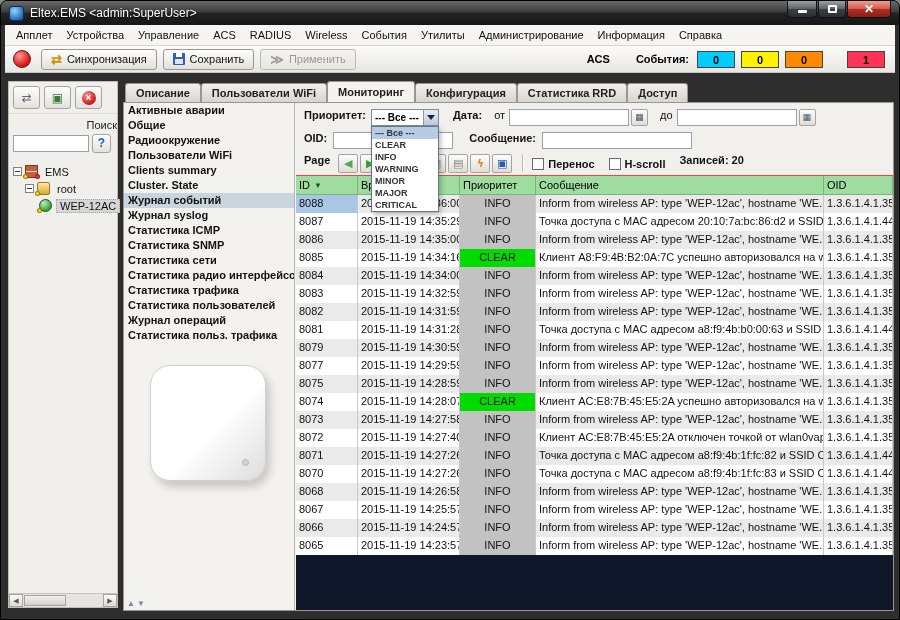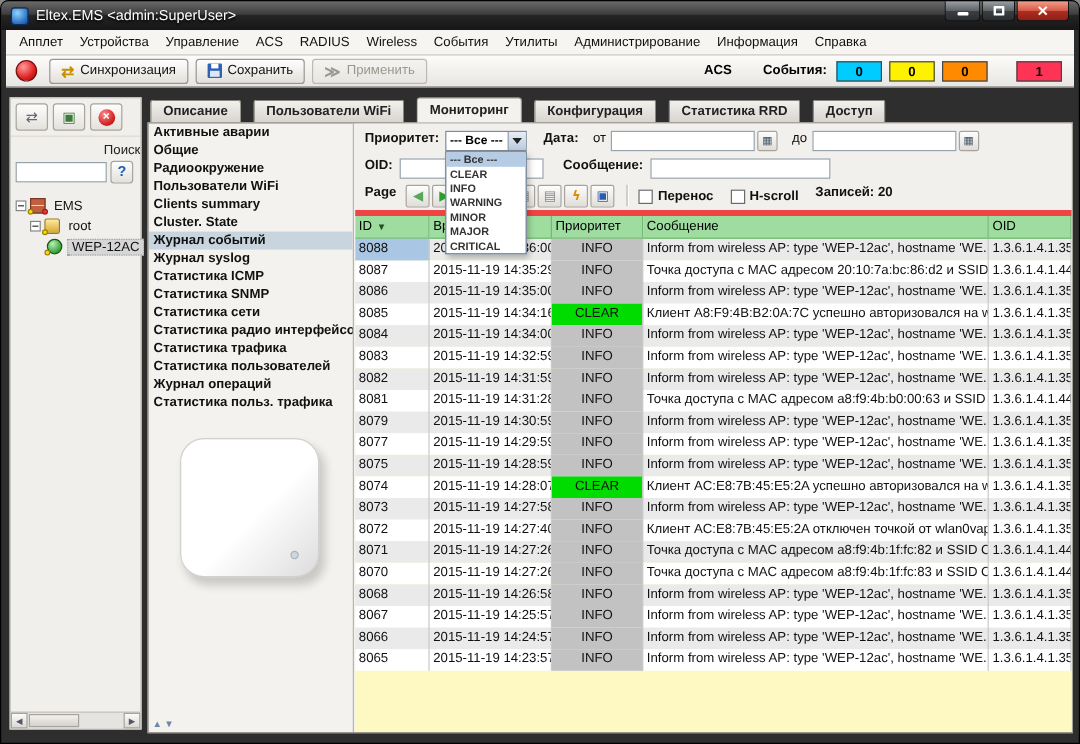--- a/index.html
+++ b/index.html
@@ -80,21 +80,21 @@
   .tlabel.node-sel { background:#D6D6D6; border:1px dotted #9aa; }
   .hscroll { position:absolute; left:0; right:0; bottom:0; height:14px; background:#E6E4E0;
     border-top:1px solid #C6C3BE; display:flex; align-items:stretch; }
   .sb-btn { width:14px; background:linear-gradient(#FBFBFA,#DDDAD5); border:1px solid #A8A49D;
     font-size:7px; color:#556; display:flex; align-items:center; justify-content:center; }
   .sb-btn.right { margin-left:auto; }
   .sb-thumb { width:42px; margin:1px 0 1px 1px; background:linear-gradient(#F4F2EF,#D4D1CB); border:1px solid #A8A49D; }
   .vsplit { position:absolute; left:118px; top:80px; width:4px; height:527px; }
   
   .main-panel { position:absolute; left:122px; top:80px; width:771px; height:530px; }
-  .tabbar { display:flex; align-items:flex-end; height:21px; padding-left:2px; gap:10px; }
+  .tabbar { display:flex; align-items:flex-end; height:21px; padding-left:2px; gap:0; }
   .tab { height:19px; line-height:18px; padding:0 10px; font-size:11px; font-weight:bold; color:#222;
     background:linear-gradient(#F2F0EC,#D8D5CF); border:1px solid #9A968F; border-bottom:none;
     border-radius:3px 3px 0 0; white-space:nowrap; }
   .tab.active { height:21px; line-height:20px; background:#F4F2EE; position:relative; z-index:3; }
   .main-body { position:absolute; left:0; right:0; top:21px; bottom:0; background:#F4F2EE;
     border:1px solid #9A968F; }
   
   .monitor-pane { position:absolute; left:0; top:0; width:171px; bottom:0; border-right:1px solid #B8B5B0; overflow:hidden; }
   .mitem { height:15px; line-height:15px; padding:0 4px; font-size:11px; font-weight:bold; color:#111;
     white-space:nowrap; overflow:hidden; }
@@ -125,22 +125,22 @@
   .ftext { height:17px; border:1px solid #98A2AC; background:#fff; font-size:11px; padding:0 2px; }
   .cal-btn { width:17px; height:17px; margin-left:2px; background:linear-gradient(#FDFDFD,#E0DDD8);
     border:1px solid #A8A49D; border-radius:2px; font-size:9px; color:#456; line-height:14px; text-align:center; }
   .tbtn { width:20px; height:19px; margin-right:2px; background:linear-gradient(#FDFDFD,#E0DDD8);
     border:1px solid #A8A49D; border-radius:2px; font-size:11px; font-weight:bold;
     display:inline-flex; align-items:center; justify-content:center; font-family:"DejaVu Sans",sans-serif; }
   .sep { width:2px; height:18px; border-left:1px solid #BBB8B2; border-right:1px solid #FFF; margin:0 8px; }
   .cb { width:12px; height:12px; background:#fff; border:1px solid #6A6A6A; margin-right:4px; flex:none; }
   .cb-wrap { display:flex; align-items:center; margin-right:14px; }
   
-  .table { position:absolute; left:0; right:0; top:72px; bottom:0; background:#fef9c3;
-    border-top:5px solid #ef4444; overflow:hidden; }
+  .table { position:absolute; left:0; right:0; top:72px; bottom:0; background:#0f172a;
+    border-top:1px solid #ef4444; overflow:hidden; }
   .thead { display:flex; height:19px; }
   .th { background:#9FDC9F; border-right:1px solid #74B874; border-bottom:1px solid #74B874;
     font-size:11px; color:#000; padding:2px 3px; white-space:nowrap; overflow:hidden; display:flex; align-items:center; }
   .sort { font-size:8px; color:#245024; margin-left:4px; }
   .tr { display:flex; height:18px; }
   .tr.even { background:#EAEAEA; } .tr.odd { background:#FFFFFF; }
   .td { font-size:11px; color:#111; padding:2px 3px; border-right:1px solid #C9C9C9;
     white-space:nowrap; overflow:hidden; }
   .col0 { width:62px; flex:none; } .col1 { width:102px; flex:none; } .col2 { width:76px; flex:none; }
   .col3 { width:288px; flex:none; } .col4 { flex:1;align-items:center; }

